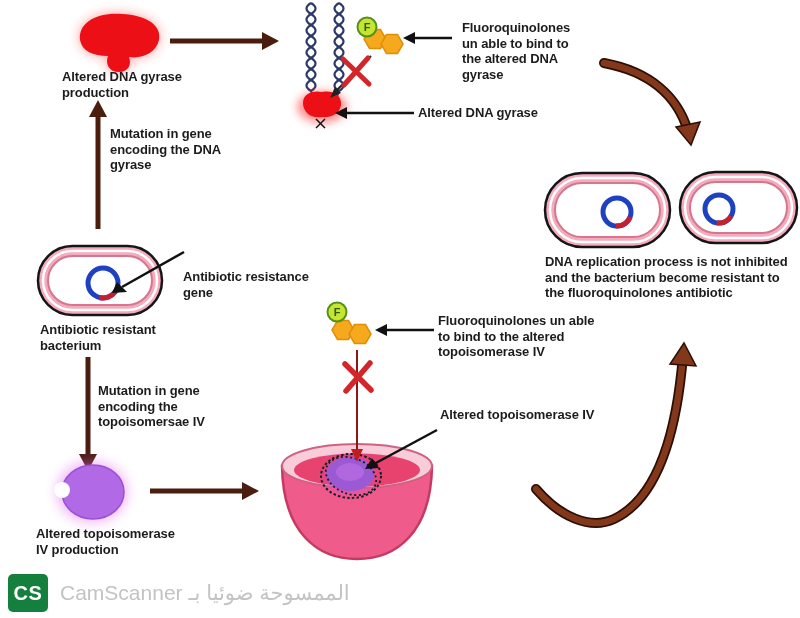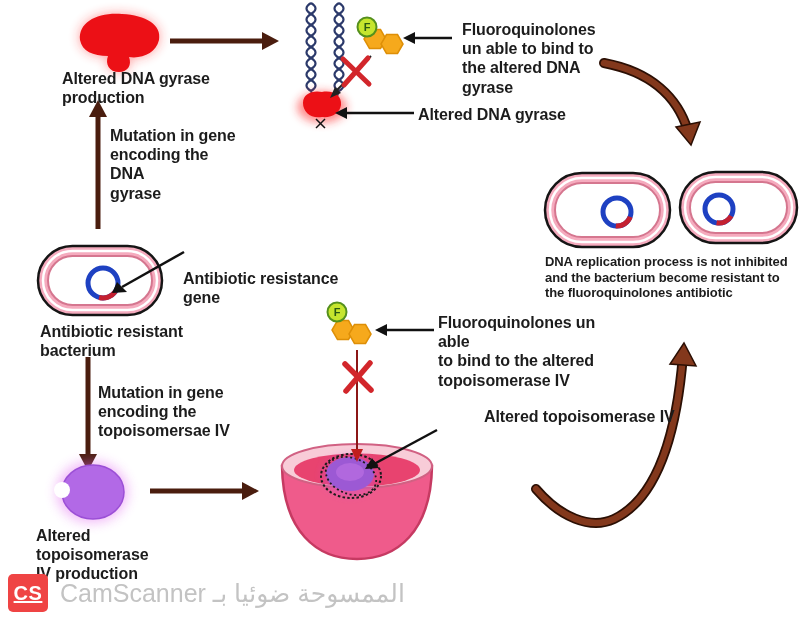--- a/index.html
+++ b/index.html
@@ -2,31 +2,31 @@
 <html><head>
 <meta charset="utf-8">
 <style>
   html,body{margin:0;padding:0;background:#ffffff;}
   #canvas{
     position:relative;width:800px;height:618px;background:#ffffff;overflow:hidden;
     font-family:"Liberation Sans",sans-serif;
   }
   #art{position:absolute;left:0;top:0;}
   .lbl{
-    position:absolute;font-weight:bold;font-size:16px;line-height:1.2;
+    position:absolute;font-weight:bold;font-size:13px;line-height:1.2;
     color:#1c1c1c;white-space:pre-line;letter-spacing:-0.1px;
   }
   .nowrap{white-space:nowrap;}
   .wm{position:absolute;left:8px;top:574px;display:flex;align-items:center;gap:12px;}
   .wm-logo{
-    width:40px;height:38px;background:#ef4444;border-radius:5px;
+    width:40px;height:38px;background:#15803d;border-radius:5px;
     color:#ffffff;font-weight:bold;font-size:20px;display:flex;
-    align-items:center;justify-content:center;letter-spacing:0.5px;text-decoration:underline;
+    align-items:center;justify-content:center;letter-spacing:0.5px;
   }
-  .wm-text{color:#c3c3c3;font-size:25px;direction:rtl;unicode-bidi:embed;}
+  .wm-text{color:#c3c3c3;font-size:21px;direction:rtl;unicode-bidi:embed;}
 </style>
 </head>
 <body>
 
 <div id="canvas">
 
 <svg id="art" width="800" height="618" viewBox="0 0 800 618">
   <defs>
     <filter id="glow" x="-60%" y="-60%" width="220%" height="220%">
       <feGaussianBlur stdDeviation="6"></feGaussianBlur>
@@ -198,20 +198,20 @@
 and the bacterium become resistant to
 the fluoroquinolones antibiotic</div>
 <div class="lbl" style="left:98px;top:383px;width:140px;">Mutation in gene
 encoding the
 topoisomersae IV</div>
 <div class="lbl" style="left:36px;top:526px;width:170px;">Altered topoisomerase
 IV production</div>
 <div class="lbl" style="left:438px;top:313px;width:185px;">Fluoroquinolones un able
 to bind to the altered
 topoisomerase IV</div>
-<div class="lbl nowrap" style="left:440px;top:407px;margin-left:44px;">Altered topoisomerase IV</div>
+<div class="lbl nowrap" style="left:440px;top:407px;">Altered topoisomerase IV</div>
 
 <div class="wm">
   <div class="wm-logo">CS</div>
   <div class="wm-text">الممسوحة ضوئيا بـ CamScanner</div>
 </div>
 
 </div>
 
 </body></html>

